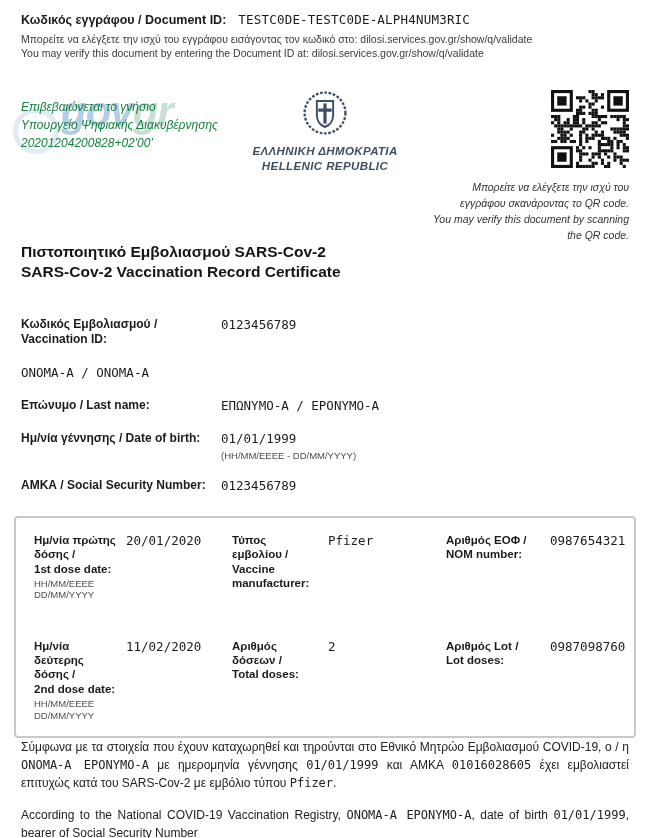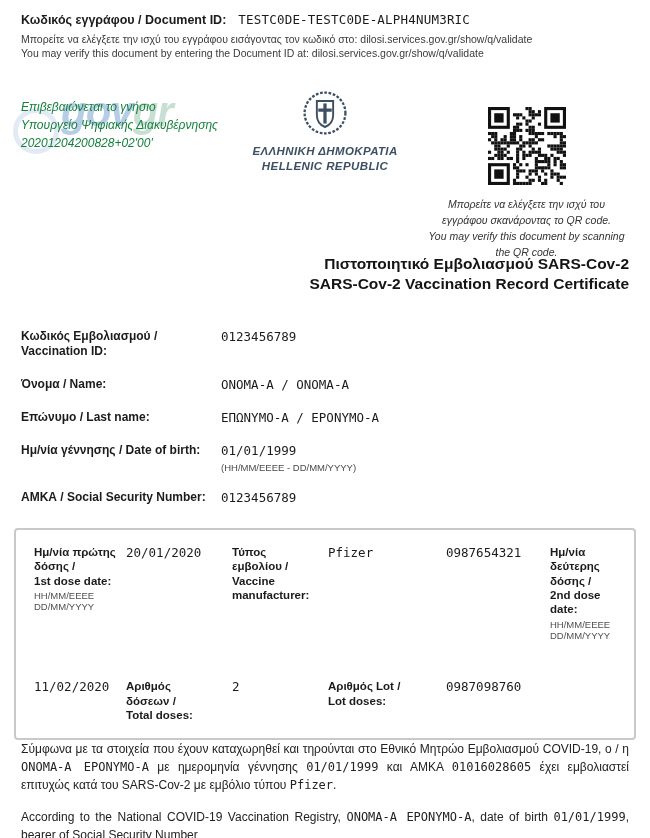--- a/index.html
+++ b/index.html
@@ -40,26 +40,26 @@
   .sig-lines { position: relative; font-size: 12px; color: #15803d; line-height: 1.5; }
 
   .emblem-block {
     position: absolute; left: 50%; top: 0; transform: translateX(-50%);
     text-align: center; width: 240px;
   }
   .emblem-svg { width: 46px; height: 46px; }
   .emblem-svg * { stroke: #3c4f63; }
   .emblem-title { margin-top: 4px; font-size: 11.5px; font-weight: bold; color: #3c4f63; letter-spacing: 0.4px; line-height: 1.3; }
 
-  .qr-block { position: absolute; right: 0; top: 17px; width: 205px; text-align: center; }
+  .qr-block { position: absolute; right: 0; top: 0; width: 205px; text-align: right; }
   .qr-svg { width: 78px; height: 78px; fill: #111; }
   .qr-caption { margin-top: 8px; font-size: 10.5px; color: #333; line-height: 1.5; }
 
   
-  .cert-title { text-align: right; margin-top: 12px; font-size: 15.5px; font-weight: bold; color: #141414; line-height: 1.3; }
+  .cert-title { text-align: left; font-size: 15.5px; font-weight: bold; color: #141414; line-height: 1.3; }
 
   
   .fields { margin-top: 34px; }
   .field-row { display: flex; align-items: flex-start; margin-bottom: 17px; }
   .field-label { width: 200px; font-weight: bold; font-size: 12px; line-height: 1.3; }
   .field-value { font-size: 12.5px; line-height: 1.3; }
   .field-note { font-size: 9.5px; color: #4a4a4a; margin-top: 2px; font-family: "Liberation Sans", sans-serif; }
 
   
   .dose-table {
@@ -351,21 +351,20 @@
     <div>Πιστοποιητικό Εμβολιασμού SARS-Cov-2</div>
     <div>SARS-Cov-2 Vaccination Record Certificate</div>
   </div>
 
   <div class="fields">
     <div class="field-row">
       <div class="field-label">Κωδικός Εμβολιασμού / Vaccination ID:</div>
       <div class="field-value mono">0123456789</div>
     </div>
     <div class="field-row">
-      <div class="field-label">Όνομα / Name:</div>
       <div class="field-value mono">ONOMA-A / ONOMA-A</div>
     </div>
     <div class="field-row">
       <div class="field-label">Επώνυμο / Last name:</div>
       <div class="field-value mono">ΕΠΩΝΥΜΟ-Α / EPONYMO-A</div>
     </div>
     <div class="field-row">
       <div class="field-label">Ημ/νία γέννησης / Date of birth:</div>
       <div>
         <div class="field-value mono">01/01/1999</div>
@@ -386,20 +385,22 @@
 1st dose date:</div>
       <div class="cell-note">ΗΗ/ΜΜ/ΕΕΕΕ
 DD/MM/YYYY</div>
     </div>
     <div class="cell-value mono">20/01/2020</div>
     <div class="cell-label">Τύπος
 εμβολίου /
 Vaccine
 manufacturer:</div>
     <div class="cell-value mono">Pfizer</div>
+    <div class="cell-label">Αριθμός ΕΟΦ /
+NOM number:</div>
     <div class="cell-value mono">0987654321</div>
 
     <div>
       <div class="cell-label">Ημ/νία
 δεύτερης
 δόσης /
 2nd dose date:</div>
       <div class="cell-note">ΗΗ/ΜΜ/ΕΕΕΕ
 DD/MM/YYYY</div>
     </div>

